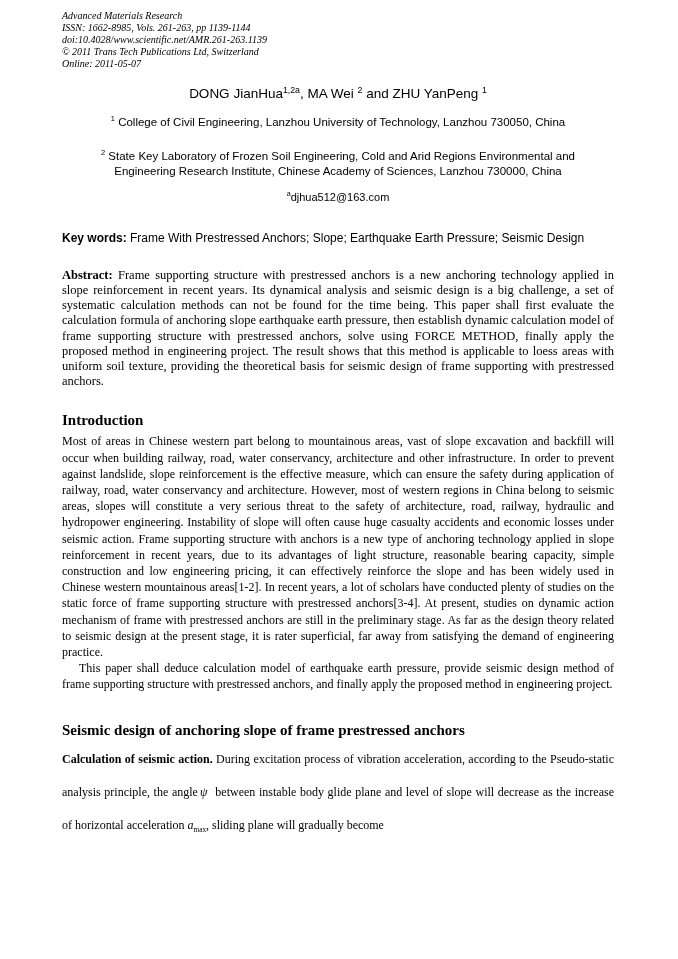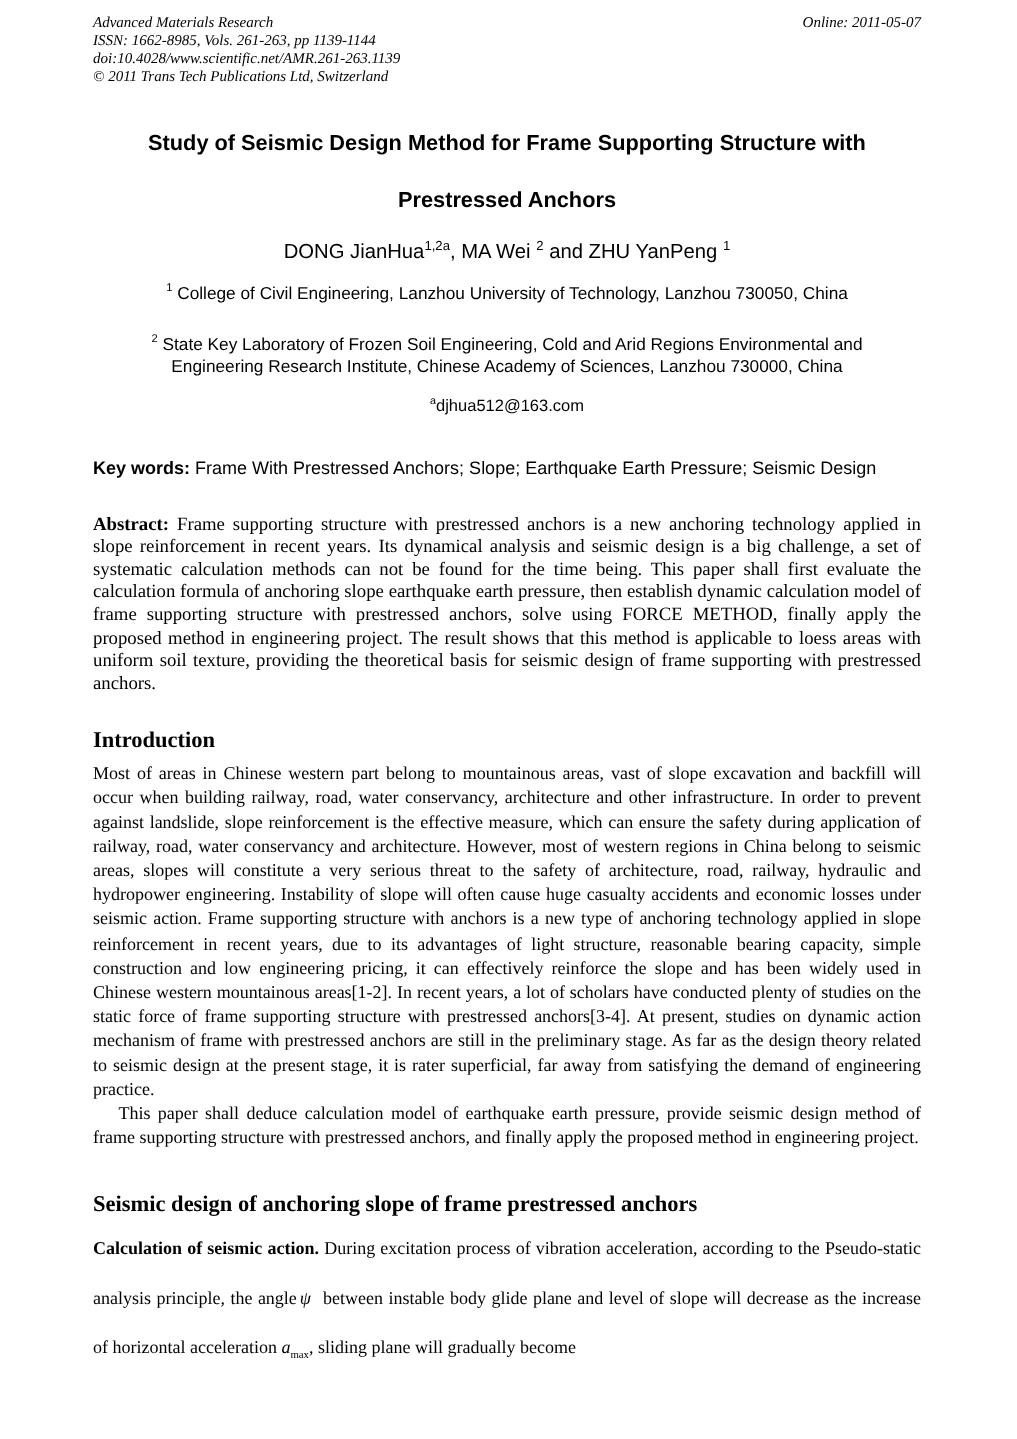--- a/index.html
+++ b/index.html
@@ -17,20 +17,21 @@
 
   
   .head {
     display: flex;
     justify-content: space-between;
     align-items: flex-start;
     font-family: "Liberation Serif", serif;
     font-style: italic;
     font-size: 10px;
     line-height: 12px;
+    flex-direction: column;
   }
   .head-left div { white-space: nowrap; }
   .head-right { white-space: nowrap; }
 
   
   .title {
     margin: 30px 0 0 0;
     text-align: center;
     font-family: "Liberation Sans", sans-serif;
     font-weight: bold;
@@ -115,24 +116,20 @@
   <header class="head">
     <div class="head-left">
       <div>Advanced Materials Research</div>
       <div>ISSN: 1662-8985, Vols. 261-263, pp 1139-1144</div>
       <div>doi:10.4028/www.scientific.net/AMR.261-263.1139</div>
       <div>© 2011 Trans Tech Publications Ltd, Switzerland</div>
     </div>
     <div class="head-right">Online: 2011-05-07</div>
   </header>
 
-  <h1 class="title">
-    <span class="title-line">Study of Seismic Design Method for Frame Supporting Structure with</span>
-    <span class="title-line">Prestressed Anchors</span>
-  </h1>
 
   <div class="authors"><span>DONG JianHua</span><sup>1,2a</sup><span>, MA Wei </span><sup>2</sup><span> and ZHU YanPeng </span><sup>1</sup></div>
 
   <div class="affil affil-1"><sup>1</sup><span> College of Civil Engineering, Lanzhou University of Technology, Lanzhou 730050, China</span></div>
 
   <div class="affil affil-2"><sup>2</sup><span> State Key Laboratory of Frozen Soil Engineering, Cold and Arid Regions Environmental and Engineering Research Institute, Chinese Academy of Sciences, Lanzhou 730000, China</span></div>
 
   <div class="email"><sup>a</sup><span>djhua512@163.com</span></div>
 
   <p class="keywords"><b>Key words:</b><span> Frame With Prestressed Anchors; Slope; Earthquake Earth Pressure; Seismic Design</span></p>

